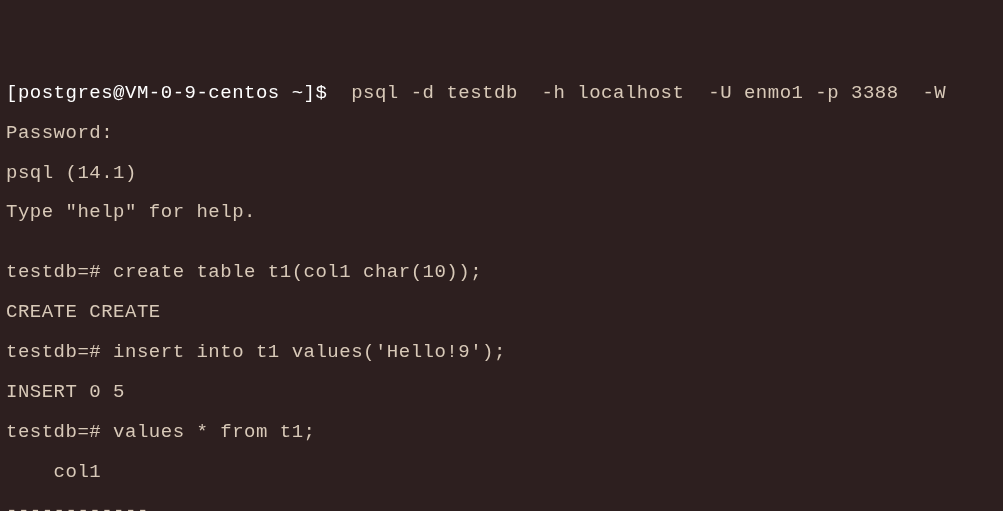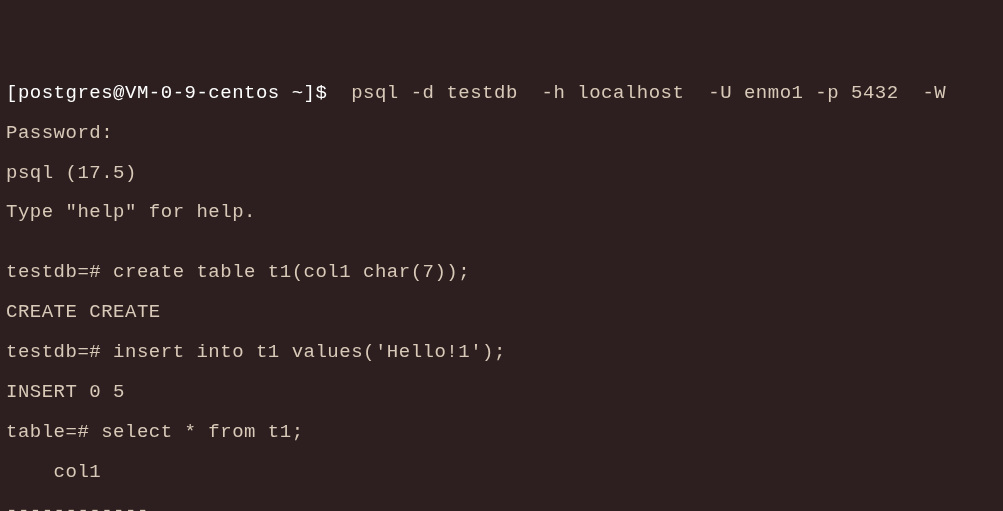--- a/index.html
+++ b/index.html
@@ -25,30 +25,30 @@
     }
     .line {
       display: block;
     }
   </style>
 </head>
 <body>
 
 
 
-<span class="line"><span class="prompt-white">[postgres@VM-0-9-centos ~]$ </span><span> psql -d testdb  -h localhost  -U enmo1 -p 5432  -W</span></span>
+<span class="line"><span class="prompt-white">[postgres@VM-0-9-centos ~]$ </span><span> psql -d testdb  -h localhost  -U enmo1 -p 3388  -W</span></span>
 <span class="line">Password:</span>
-<span class="line">psql (17.5)</span>
+<span class="line">psql (14.1)</span>
 <span class="line">Type "help" for help.</span>
 <span class="line"></span>
-<span class="line">testdb=# create table t1(col1 char(7));</span>
+<span class="line">testdb=# create table t1(col1 char(10));</span>
 <span class="line">CREATE CREATE</span>
-<span class="line">testdb=# insert into t1 values('Hello!1');</span>
+<span class="line">testdb=# insert into t1 values('Hello!9');</span>
 <span class="line">INSERT 0 5</span>
-<span class="line">table=# select * from t1;</span>
+<span class="line">testdb=# values * from t1;</span>
 <span class="line">    col1</span>
 <span class="line">------------</span>
 
 
 <span class="line"></span>
 
 
 
 
 

